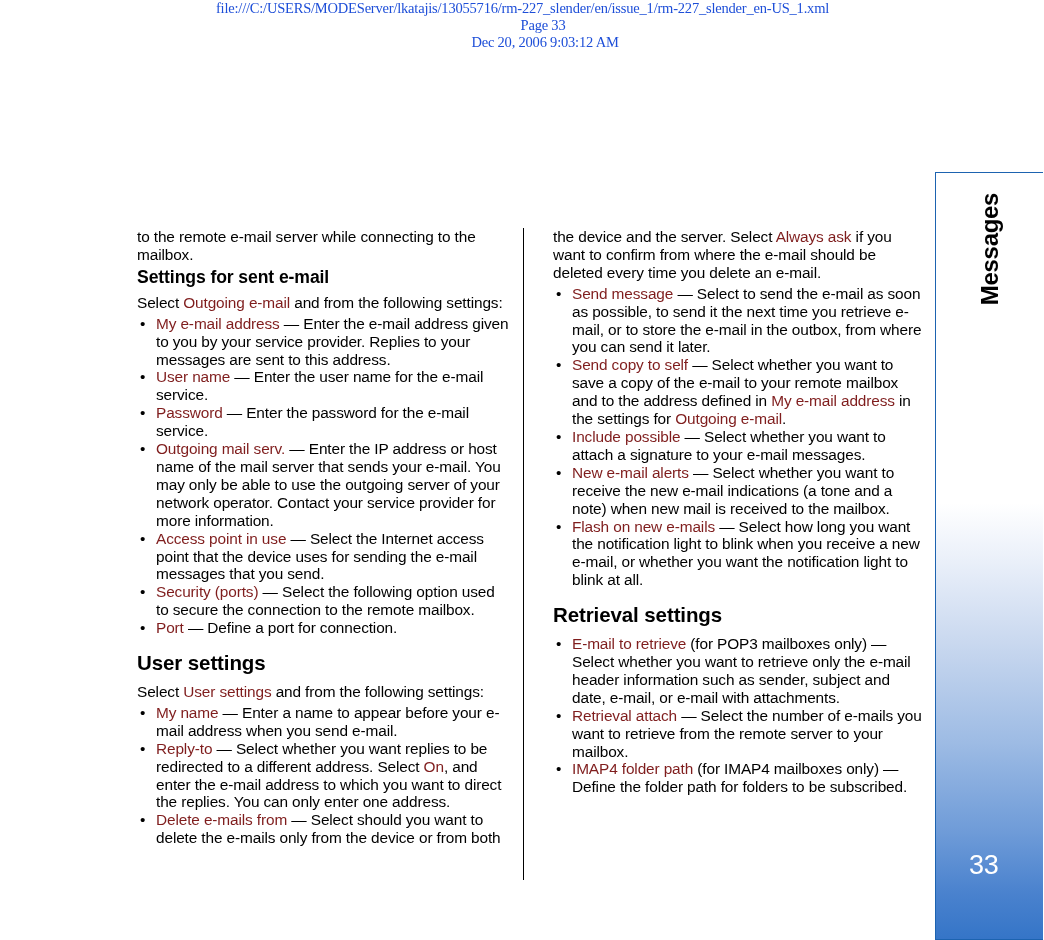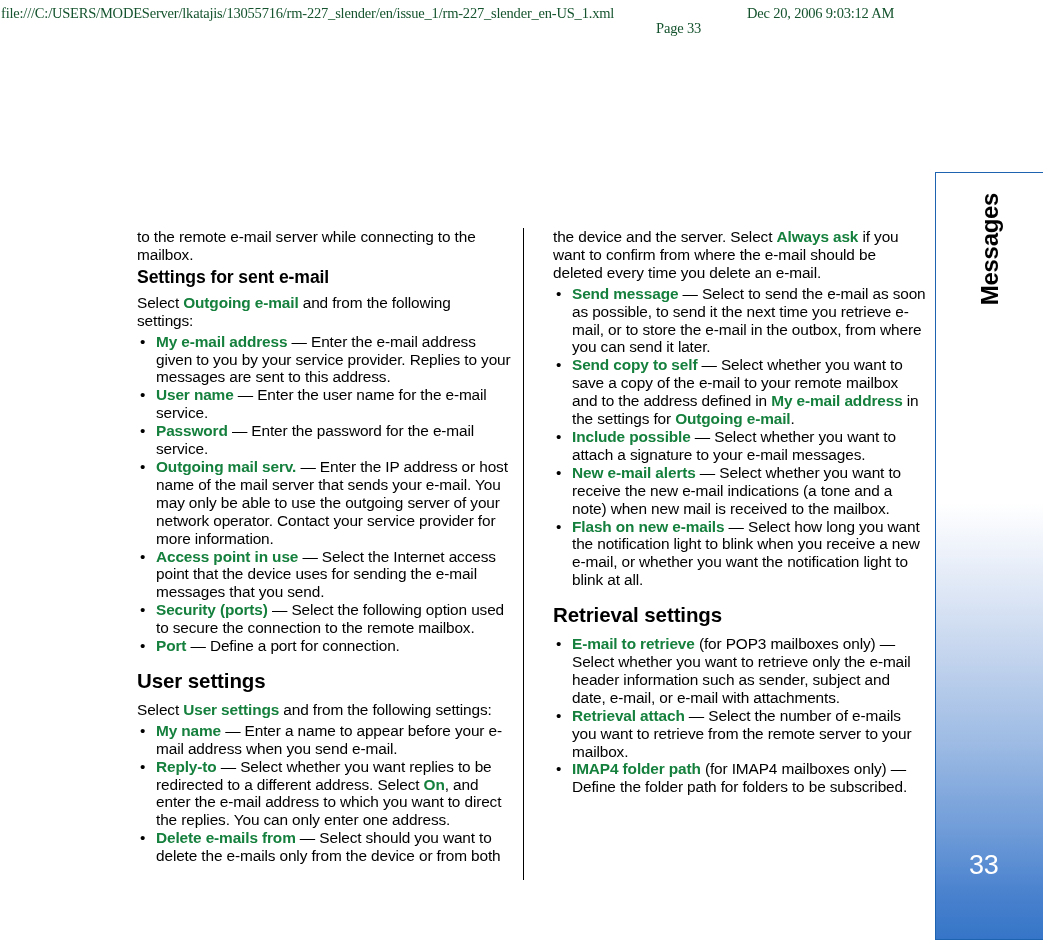--- a/index.html
+++ b/index.html
@@ -19,26 +19,27 @@
   .print-header {
     position: absolute;
     top: 0;
     left: 0;
     width: 1044px;
     height: 26px;
     display: flex;
     align-items: center;
     font-family: "Liberation Serif", serif;
     font-size: 14.5px;
-    color: #14532d;
+    color: #1d4ed8;
     white-space: nowrap;
     letter-spacing: -0.2px;
+    flex-direction: column;
   }
   .print-header .ph-path { margin-left: 1px; }
-  .print-header .ph-page { margin-left: 42px; margin-top: 30px; }
+  .print-header .ph-page { margin-left: 42px; }
   .print-header .ph-date { margin-left: 46px; }
 
   
   .page {
     position: absolute;
     top: 0; left: 0;
     width: 1044px;
     height: 820px;
   }
 
@@ -108,21 +109,21 @@
   }
   ul.bullets li .bullet-dot {
     position: absolute;
     left: 3px;
     top: 0;
     font-size: 15.4px;
     line-height: 17.9px;
     color: #000000;
   }
 
-  .kw { color: #15803d; font-weight: bold; }
+  .kw { color: #7f1d1d; font-weight: normal; }
   .tight { letter-spacing: -0.55px; }
 
   
   .side-tab {
     position: absolute;
     left: 935px;
     top: 172px;
     width: 108px;
     height: 768px;
     border: 1px solid #1d63b0;

